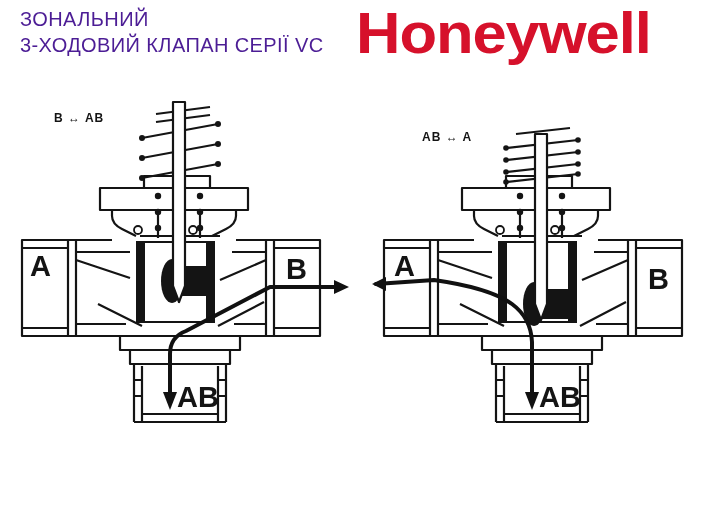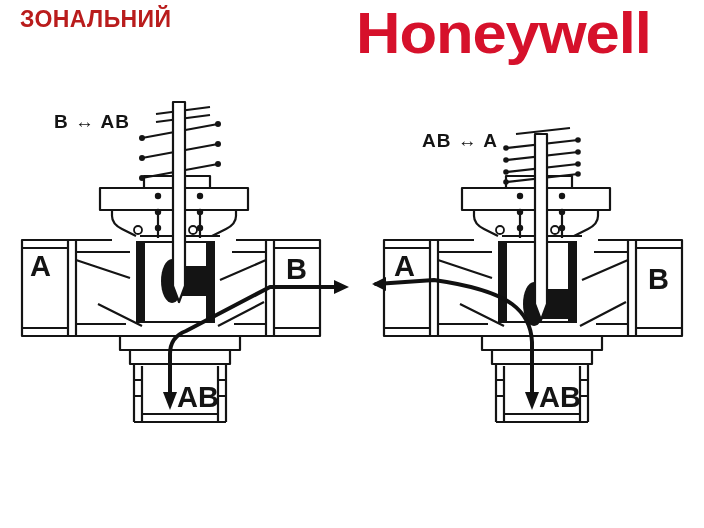--- a/index.html
+++ b/index.html
@@ -6,51 +6,52 @@
   body{
     width:704px;height:528px;position:relative;overflow:hidden;
     background:#ffffff;
     font-family:"Liberation Sans","DejaVu Sans",sans-serif;
     color:#141414;
   }
   .abs{position:absolute;}
   
   .title{
     left:20px;top:6px;
-    font-size:23px;font-weight:bold;letter-spacing:.4px;
-    line-height:26px;color:#b91c1c;white-space:nowrap;
+    font-size:20px;font-weight:normal;letter-spacing:.4px;
+    line-height:26px;color:#4c1d95;white-space:nowrap;
   }
   .brand{
     left:356px;top:0px;
     font-size:57px;font-weight:bold;letter-spacing:-1px;
     color:#D6112B;white-space:nowrap;
     transform:scaleX(1.08);transform-origin:left top;
   }
   
   .flow-label{
-    font-size:19px;font-weight:bold;letter-spacing:1px;white-space:nowrap;
+    font-size:12px;font-weight:bold;letter-spacing:1px;white-space:nowrap;
   }
   .port-label{
     font-size:29px;font-weight:bold;white-space:nowrap;line-height:1;
   }
   
   svg{position:absolute;left:0;top:0;}
   .ln{fill:none;stroke:#141414;stroke-width:2.2;stroke-linejoin:round;stroke-linecap:butt;}
   .fillblk{fill:#141414;stroke:none;}
   .white{fill:#ffffff;stroke:#141414;stroke-width:2.2;stroke-linejoin:round;}
   .dot{fill:#141414;stroke:none;}
   .bolt{fill:#ffffff;stroke:#141414;stroke-width:1.8;}
   .flow{fill:none;stroke:#111111;stroke-width:4;stroke-linejoin:round;stroke-linecap:round;}
   .head{fill:#111111;stroke:none;}
 </style>
 </head>
 <body>
 
 <div class="abs title">
   <div>ЗОНАЛЬНИЙ</div>
+  <div>3-ХОДОВИЙ КЛАПАН СЕРІЇ VC</div>
 </div>
 <div class="abs brand">Honeywell</div>
 
 <svg width="704" height="528" viewBox="0 0 704 528" aria-hidden="true">
   <defs>
     <g id="valve-core">
 
       <path class="ln" d="M68,150 H104 M228,150 H258"></path>
 
       <rect class="ln" x="14" y="150" width="54" height="96"></rect>

